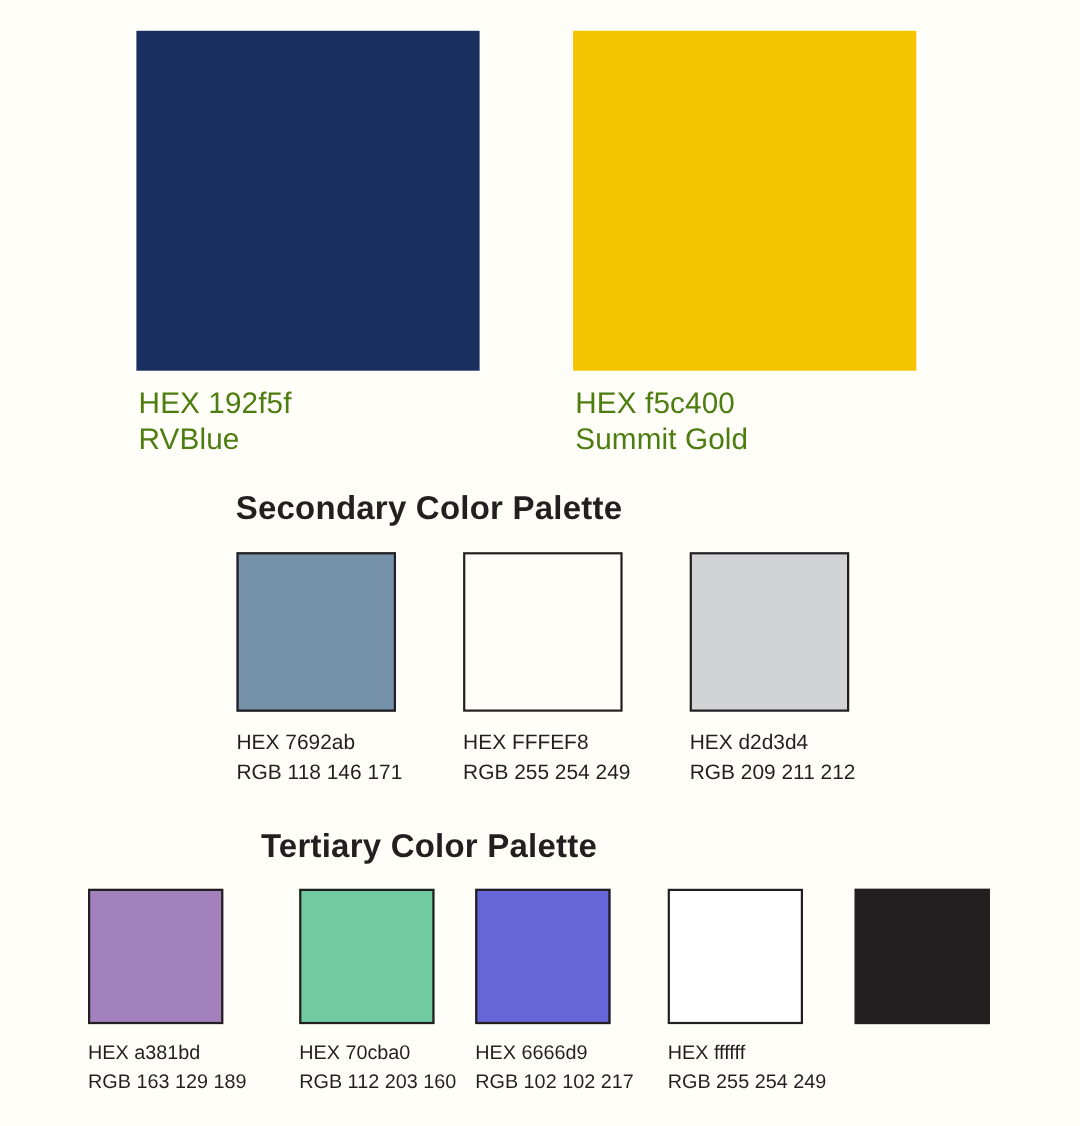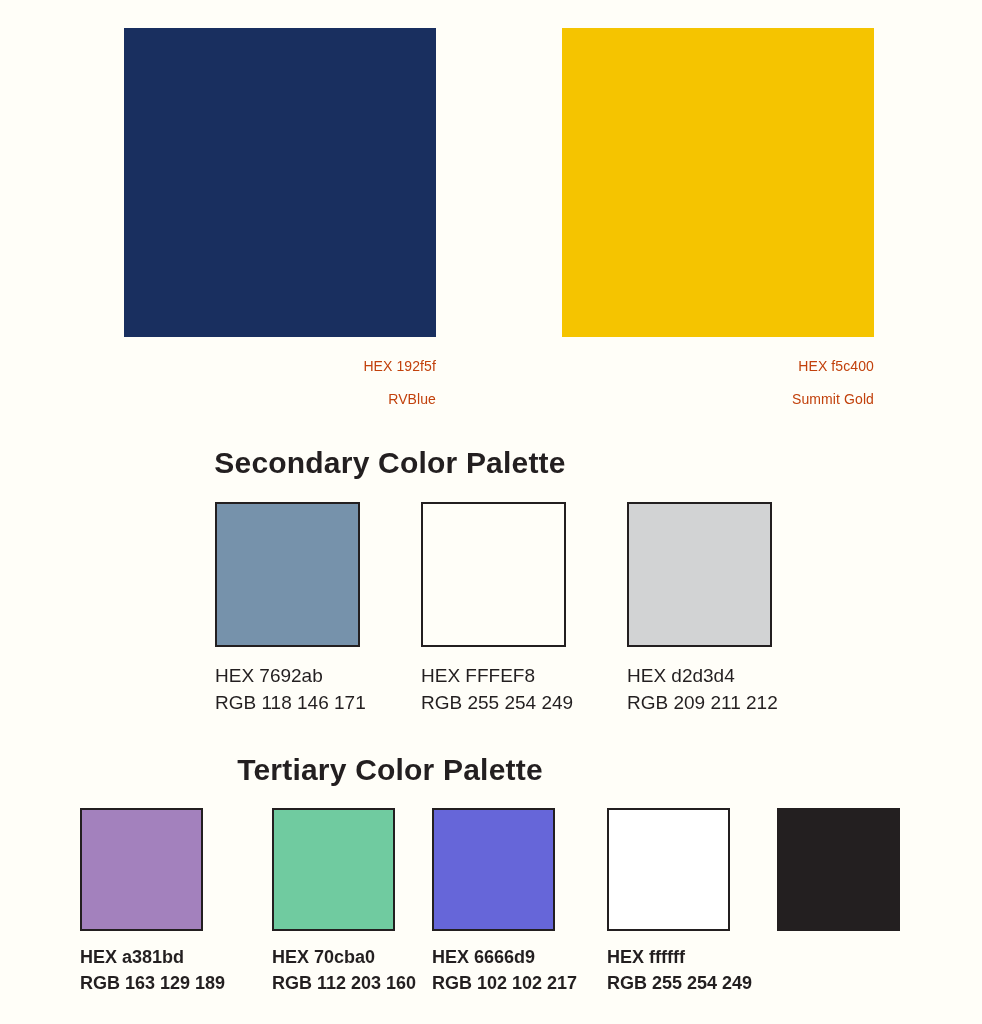--- a/index.html
+++ b/index.html
@@ -28,38 +28,37 @@
     top: 28px;
     left: 0;
     width: 982px;
     height: 400px;
   }
   .primary-item {
     position: absolute;
     top: 0;
   }
   .primary-item.p0 { left: 124px; }
-  .primary-item.p1 { left: 562px; }
+  .primary-item.p1 { left: 521px; }
 
   .primary-swatch {
     width: 312px;
     height: 309px;
   }
 
   .primary-labels {
     margin-top: 13px;
     padding-left: 2px;
   }
   .primary-labels .line {
-    font-size: 14px;
+    font-size: 27px;
     line-height: 33px;
     letter-spacing: 0.1px;
-    color: #c2410c;
+    color: #4d7c0f;
     white-space: nowrap;
-    text-align: right;
   }
 
   
   .section-heading {
     position: absolute;
     left: 0;
     width: 780px;
     text-align: center;
     font-size: 30px;
     font-weight: bold;
@@ -102,21 +101,20 @@
     white-space: nowrap;
   }
 
   
   .tertiary-row {
     position: absolute;
     top: 808px;
     left: 0;
     width: 869px;
     height: 210px;
-    font-weight: bold;
   }
   .tertiary-item {
     position: absolute;
     top: 0;
   }
   .tertiary-item.t0 { left: 80px; }
   .tertiary-item.t1 { left: 256px; margin-left: 16px; }
   .tertiary-item.t2 { left: 432px; }
   .tertiary-item.t3 { left: 607px; }
   .tertiary-item.t4 { left: 777px; }

